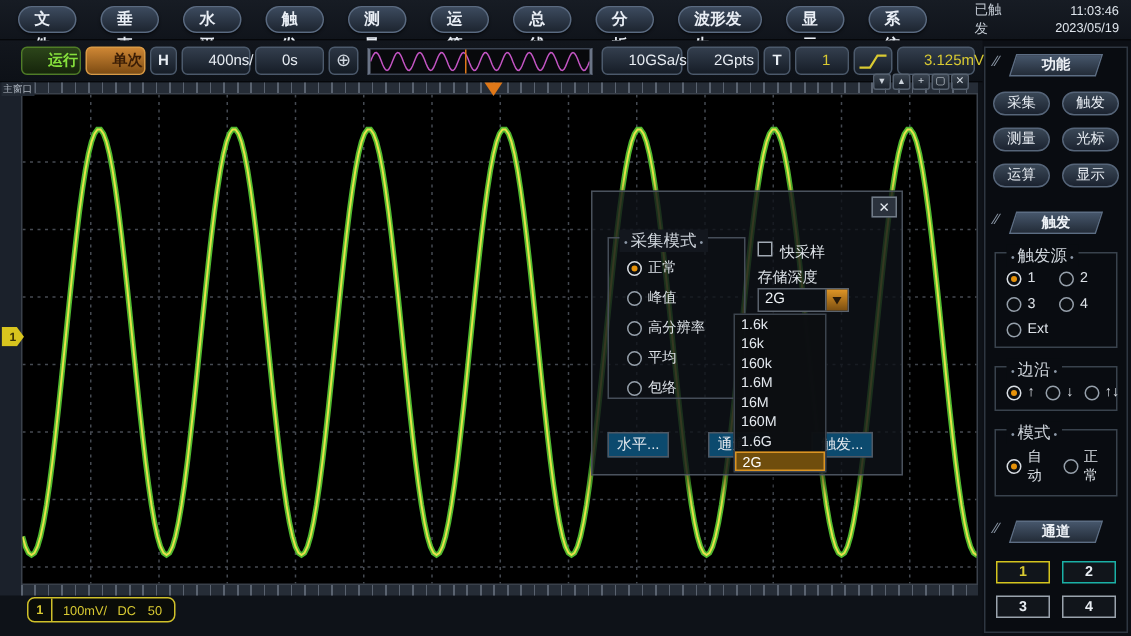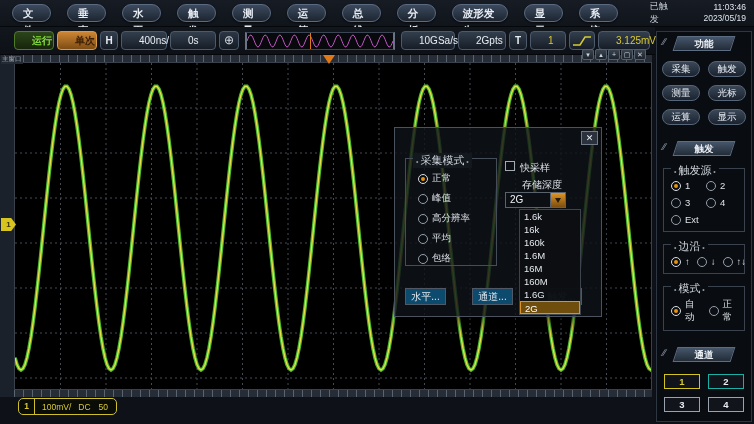--- a/index.html
+++ b/index.html
@@ -96,29 +96,29 @@
   .dlg-title{ height:20px; line-height:20px; padding-left:8px; font-size:10px; color:#e8edf3;
     background:linear-gradient(rgba(62,72,88,.92),rgba(34,41,52,.92)); border-bottom:1px solid #10141a; cursor:grab;}
   .dlg-close{ position:absolute; right:3px; top:3px; width:17px; height:14px; line-height:12px; text-align:center;
     background:#2b323d; border:1px solid #717b87; color:#e8edf3; font-size:9px; cursor:pointer; z-index:7;}
   .acq-group{ position:absolute; left:10px; top:30px; width:92px; height:108px; border:1px solid #454d58; }
   .acq-group .group-label{ background:#13171e; }
   .acq-radios{ display:flex; flex-direction:column; gap:7px; padding:13px 0 0 12px; }
   .check-row{ position:absolute; left:110px; top:33px; display:flex; align-items:flex-start; gap:5px;
     font-size:10px; color:#dde2e8; cursor:pointer;}
   .checkbox{ width:10px; height:10px; border:1px solid #a2aab4; background:#0b0e12; }
-  .depth-label{ position:absolute; left:127px; top:50px; font-size:10px; color:#dde2e8; }
+  .depth-label{ position:absolute; left:110px; top:50px; font-size:10px; color:#dde2e8; }
   .combo{ position:absolute; left:110px; top:64px; width:61px; height:16px; display:flex;
     border:1px solid #5a626d; background:#0c0f14; cursor:pointer;}
   .combo-val{ flex:1; font-size:10px; line-height:14px; padding-left:4px; color:#eef2f6; }
   .combo-arrow{ width:15px; background:linear-gradient(#df9526,#7c4f11); border-left:1px solid #5a626d;
     display:flex; align-items:center; justify-content:center; }
   .combo-arrow::after{ content:""; width:0; height:0; border-left:3.5px solid transparent;
     border-right:3.5px solid transparent; border-top:5px solid #27190a; }
-  .dropdown{ position:absolute; left:124px; top:81px; width:62px; background:rgba(12,14,18,.97);
+  .dropdown{ position:absolute; left:94px; top:81px; width:62px; background:rgba(12,14,18,.97);
     border:1px solid #3c444e; z-index:8; }
   .dd-item{ height:13px; line-height:13px; padding-left:4px; font-size:9.5px; color:#e4e9ef; cursor:pointer;}
   .dd-item.sel{ background:#6f4d0d; border:1px solid #db9424; color:#fff; }
   .dlg-footer-btn{ position:absolute; top:160px; width:41px; height:17px; line-height:15px; text-align:center;
     font-size:10px; color:#e4e9ef; background:#0c4a6e; border:1px solid #4f5864; z-index:2; cursor:pointer;}
   .fb1{ left:10px; } .fb2{ left:77px; } .fb3{ left:146px; }
 </style>
 </head>
 <body>
 

